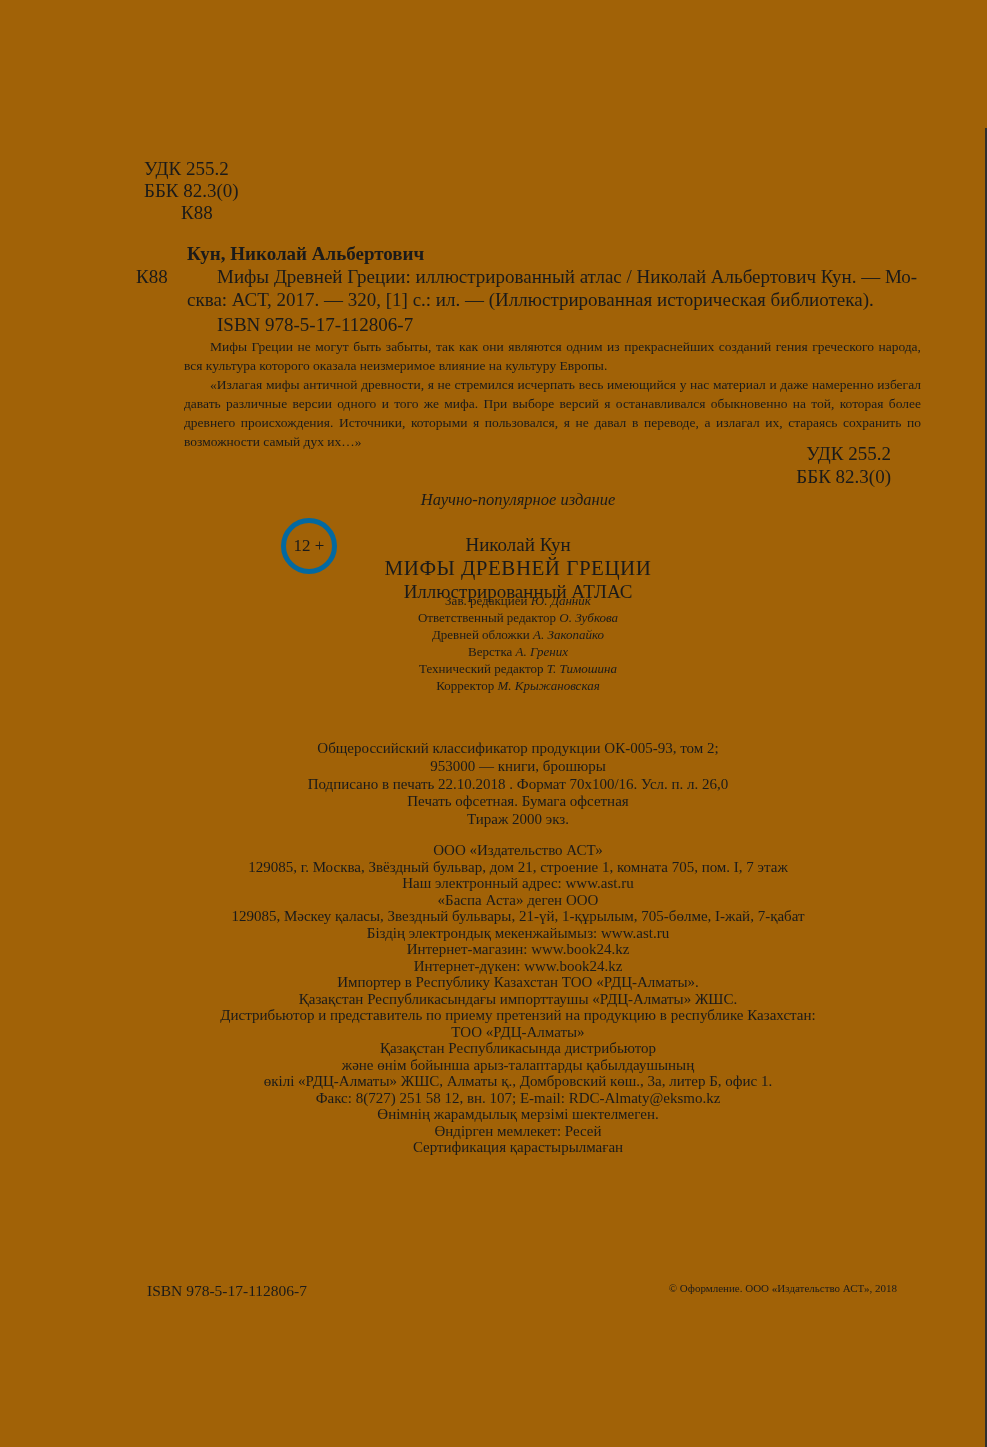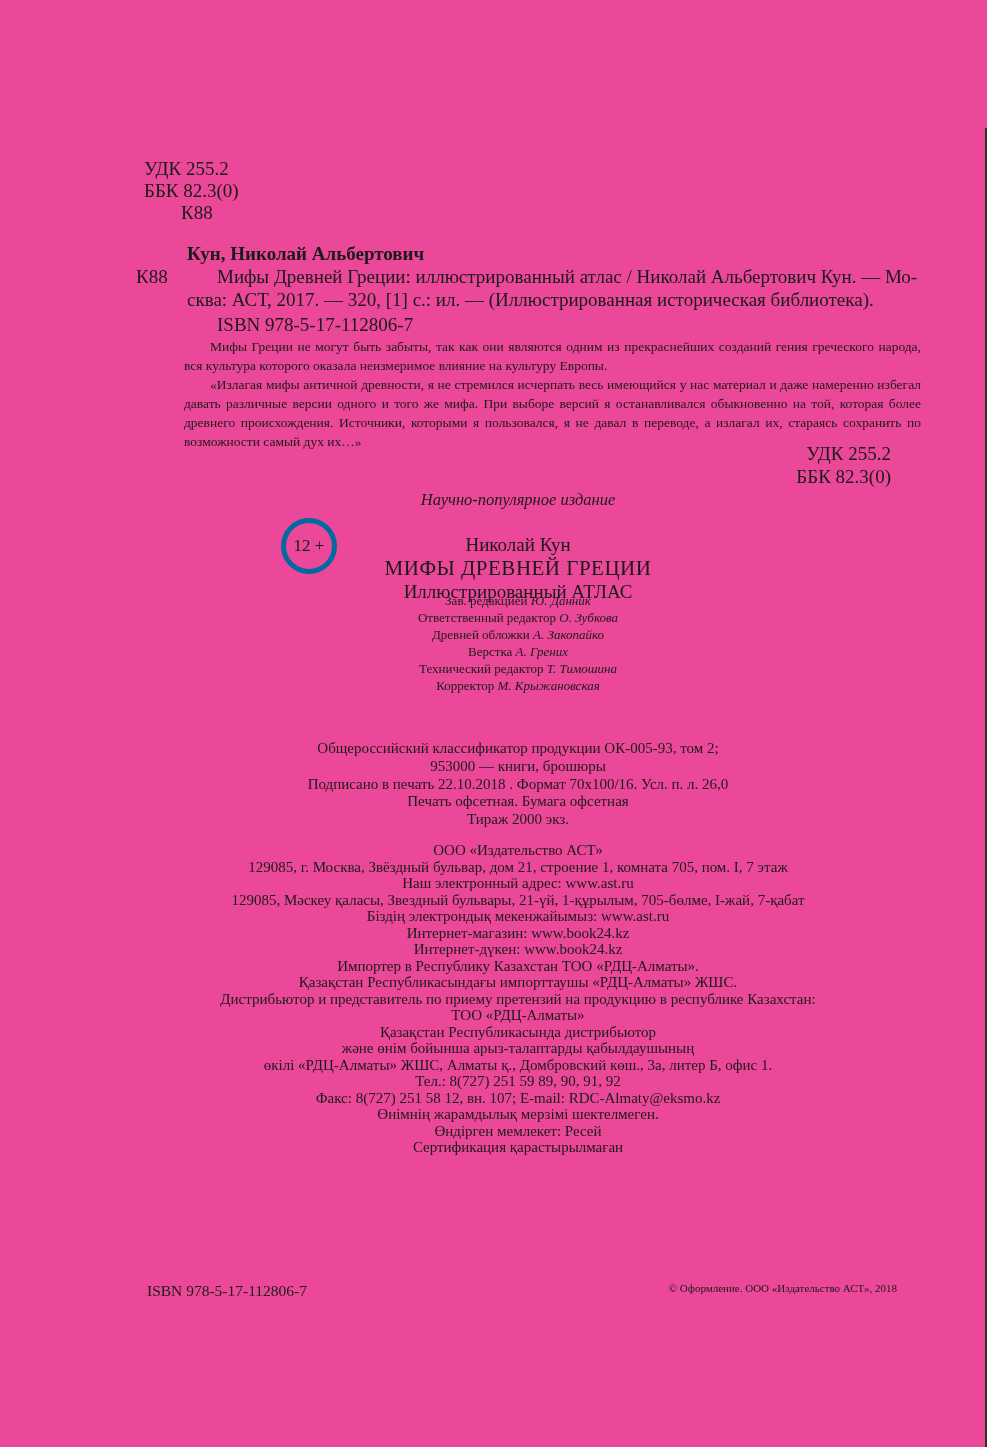--- a/index.html
+++ b/index.html
@@ -1,20 +1,20 @@
 <!DOCTYPE html>
 <html><head>
 <meta charset="utf-8">
 <style>
   html, body { margin: 0; padding: 0; background: #ffffff; }
   .page {
     position: relative;
     width: 987px;
     height: 1447px;
-    background: #ec4899;
+    background: #a16207;
     font-family: "Liberation Serif", "DejaVu Serif", serif;
     color: #1a1a1a;
     overflow: hidden;
   }
   .abs { position: absolute; }
   .sz19 { font-size: 19px; line-height: 22px; }
   .card-annotation {
     left: 184px; top: 337px; width: 737px;
     font-size: 13.5px; line-height: 19px;
     text-align: justify;
@@ -100,32 +100,32 @@
     <div>953000 — книги, брошюры</div>
     <div>Подписано в печать 22.10.2018 . Формат 70x100/16. Усл. п. л. 26,0</div>
     <div>Печать офсетная. Бумага офсетная</div>
     <div>Тираж 2000 экз.</div>
   </div>
 
   <div class="abs center-col publisher">
     <div>ООО «Издательство АСТ»</div>
     <div>129085, г. Москва, Звёздный бульвар, дом 21, строение 1, комната 705, пом. I, 7 этаж</div>
     <div>Наш электронный адрес: www.ast.ru</div>
+    <div>«Баспа Аста» деген ООО</div>
     <div>129085, Мәскеу қаласы, Звездный бульвары, 21-үй, 1-құрылым, 705-бөлме, I-жай, 7-қабат</div>
     <div>Біздің электрондық мекенжайымыз: www.ast.ru</div>
     <div>Интернет-магазин: www.book24.kz</div>
     <div>Интернет-дүкен: www.book24.kz</div>
     <div>Импортер в Республику Казахстан ТОО «РДЦ-Алматы».</div>
     <div>Қазақстан Республикасындағы импорттаушы «РДЦ-Алматы» ЖШС.</div>
     <div>Дистрибьютор и представитель по приему претензий на продукцию в республике Казахстан:</div>
     <div>ТОО «РДЦ-Алматы»</div>
     <div>Қазақстан Республикасында дистрибьютор</div>
     <div>және өнім бойынша арыз-талаптарды қабылдаушының</div>
     <div>өкілі «РДЦ-Алматы» ЖШС, Алматы қ., Домбровский көш., 3а, литер Б, офис 1.</div>
-    <div>Тел.: 8(727) 251 59 89, 90, 91, 92</div>
     <div>Факс: 8(727) 251 58 12, вн. 107; E-mail: RDC-Almaty@eksmo.kz</div>
     <div>Өнімнің жарамдылық мерзімі шектелмеген.</div>
     <div>Өндірген мемлекет: Ресей</div>
     <div>Сертификация қарастырылмаған</div>
   </div>
 
   <div class="abs footer-isbn">ISBN 978-5-17-112806-7</div>
   <div class="abs footer-copyright">© Оформление. ООО «Издательство АСТ», 2018</div>
 
   <div class="abs edge-line"></div>

